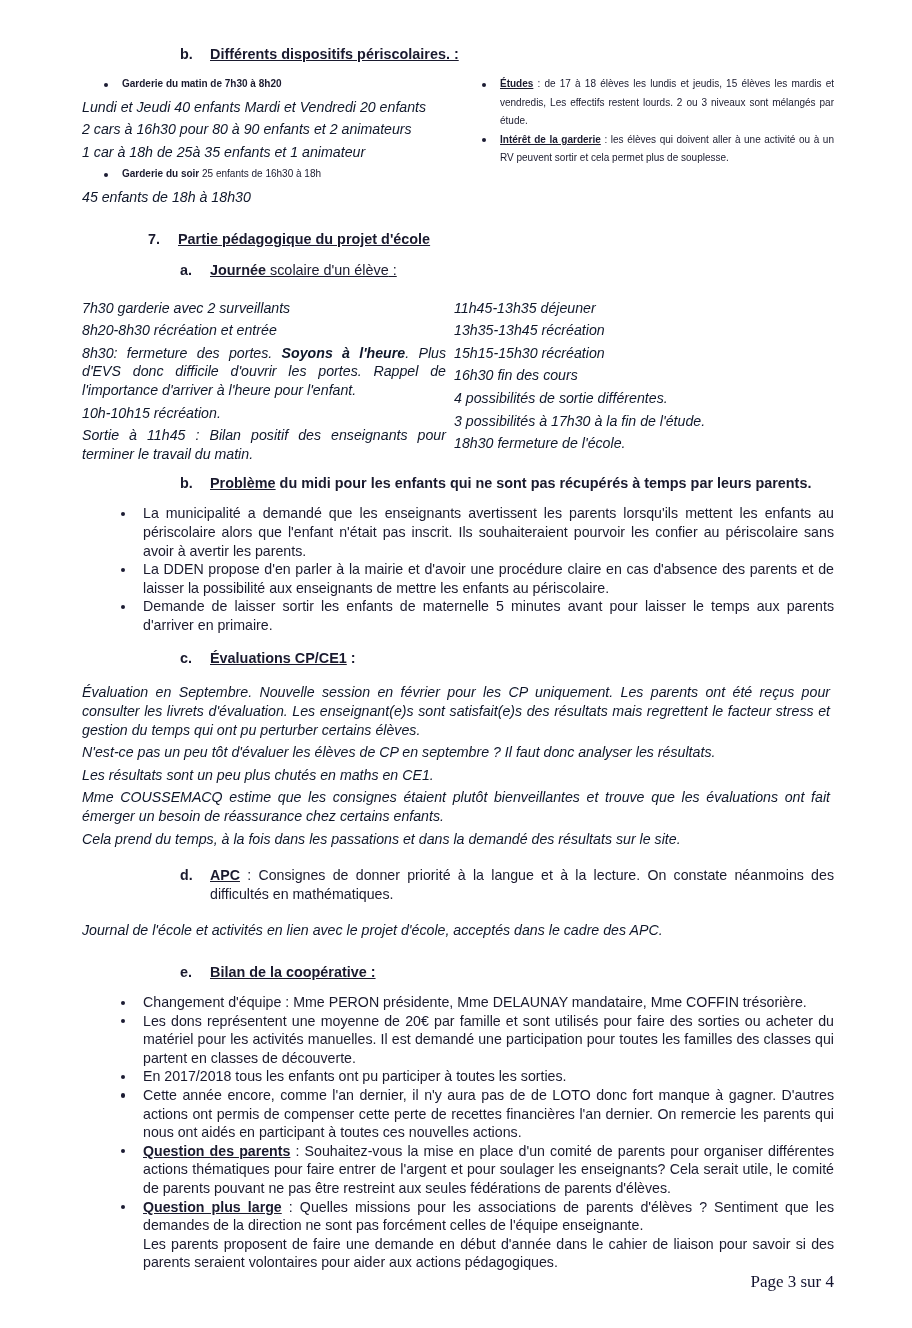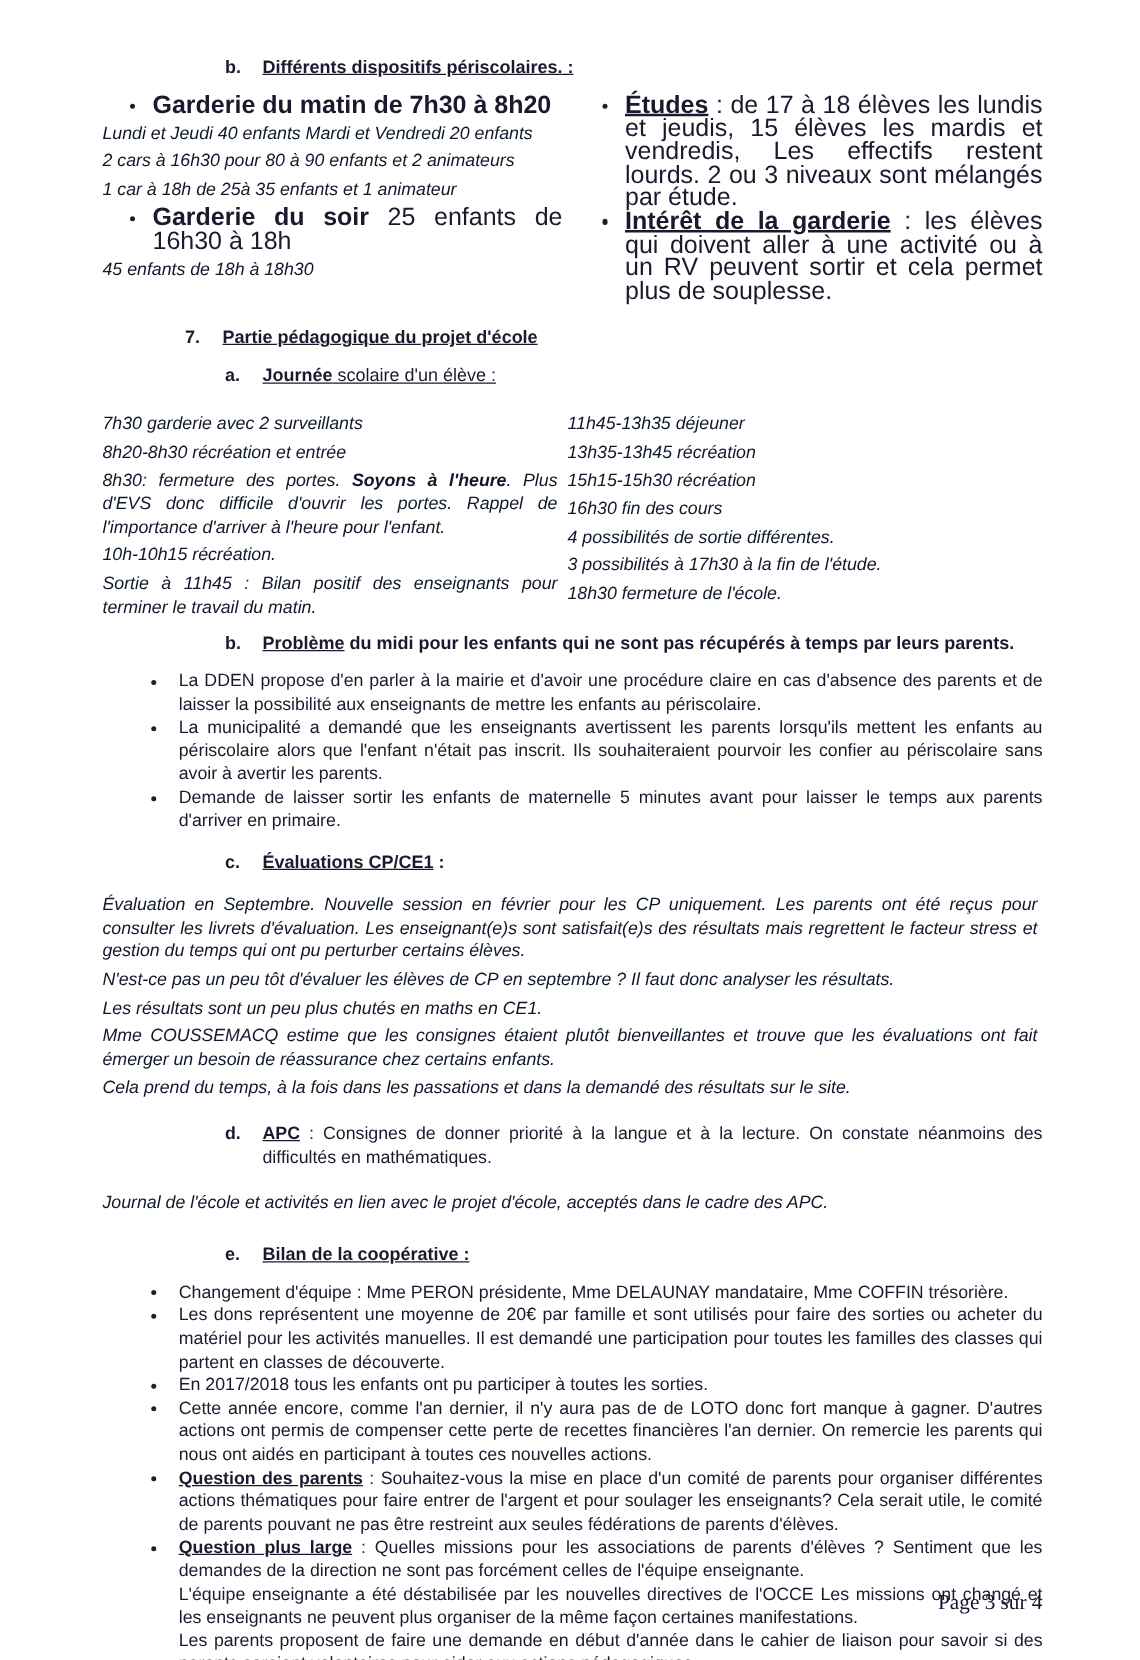--- a/index.html
+++ b/index.html
@@ -98,21 +98,21 @@
 
   .colbl {
     list-style: none;
     margin: 0;
     padding: 0;
   }
   .colbl > li {
     position: relative;
     padding-left: 22px;
     margin-left: 22px;
-    font-size: 20px;
+    font-size: 10px;
     line-height: 18.6px;
     text-align: justify;
   }
   .colbl > li::before {
     content: "";
     position: absolute;
     left: 4px;
     top: 7.5px;
     width: 4.2px;
     height: 4.2px;
@@ -225,22 +225,22 @@
     <div class="sp6"></div>
 
     <div class="heading h-lvl2">
       <span class="marker">b.</span>
       <span><span class="bu">Problème</span><span> du midi pour les enfants qui ne sont pas récupérés à temps par leurs parents</span><span>.</span></span>
     </div>
 
     <div class="sp10"></div>
 
     <ul class="bl indent">
+      <li>La municipalité a demandé que les enseignants avertissent les parents lorsqu'ils mettent les enfants au périscolaire alors que l'enfant n'était pas inscrit. Ils souhaiteraient pourvoir les confier au périscolaire sans avoir à avertir les parents.</li>
       <li>La DDEN propose d'en parler à la mairie et d'avoir une procédure claire en cas d'absence des parents et de laisser la possibilité aux enseignants de mettre les enfants au périscolaire.</li>
-      <li>La municipalité a demandé que les enseignants avertissent les parents lorsqu'ils mettent les enfants au périscolaire alors que l'enfant n'était pas inscrit. Ils souhaiteraient pourvoir les confier au périscolaire sans avoir à avertir les parents.</li>
       <li>Demande de laisser sortir les enfants de maternelle 5 minutes avant pour laisser le temps aux parents d'arriver en primaire.</li>
     </ul>
 
     <div class="sp14"></div>
 
     <div class="heading h-lvl2">
       <span class="marker">c.</span>
       <span><span class="u">Évaluations CP/CE1</span><span> :</span></span>
     </div>
 
@@ -273,21 +273,20 @@
     <div class="sp10"></div>
 
     <ul class="bl indent">
       <li>Changement d'équipe : Mme PERON présidente, Mme DELAUNAY mandataire, Mme COFFIN trésorière.</li>
       <li>Les dons représentent une moyenne de 20€ par famille et sont utilisés pour faire des sorties ou acheter du matériel pour les activités manuelles. Il est demandé une participation pour toutes les familles des classes qui partent en classes de découverte.</li>
       <li>En 2017/2018 tous les enfants ont pu participer à toutes les sorties.</li>
       <li>Cette année encore, comme l'an dernier, il n'y aura pas de  de LOTO donc fort manque à gagner. D'autres actions ont permis de compenser cette perte de recettes financières l'an dernier. On remercie les parents qui nous ont aidés en participant à toutes ces nouvelles actions.</li>
       <li><span class="bu">Question des parents</span><span> : Souhaitez-vous la mise en place d'un comité de parents pour organiser différentes actions thématiques pour faire entrer de l'argent et pour soulager les enseignants? Cela serait utile, le comité de parents pouvant ne pas être restreint aux seules fédérations de parents d'élèves.</span></li>
       <li>
         <span class="bu">Question plus large</span><span> : Quelles missions pour les associations de parents d'élèves ? Sentiment que les demandes de la direction ne sont pas forcément celles de l'équipe enseignante.</span>
-        <div>L'équipe enseignante a été déstabilisée par les nouvelles directives de l'OCCE Les missions ont changé et les enseignants ne peuvent plus organiser de la même façon certaines manifestations.</div>
         <div>Les parents proposent de faire une demande en début d'année dans le cahier de liaison pour savoir si des parents seraient volontaires pour aider aux actions pédagogiques.</div>
       </li>
     </ul>
 
   </div>
 
   <div class="footer">Page 3 sur 4</div>
 </div>
 
 </body></html>

